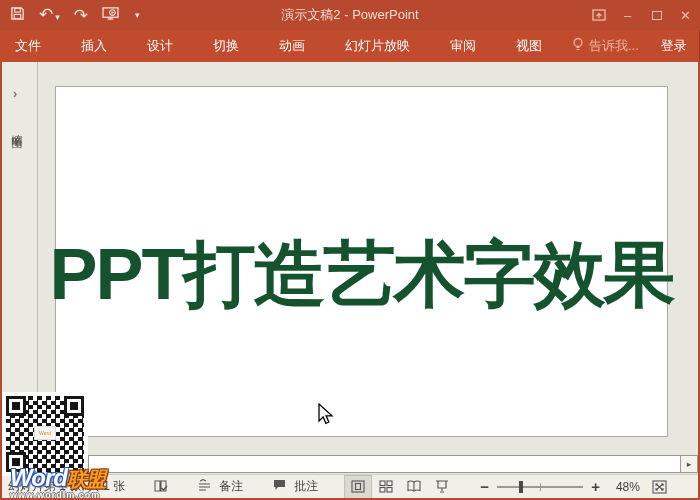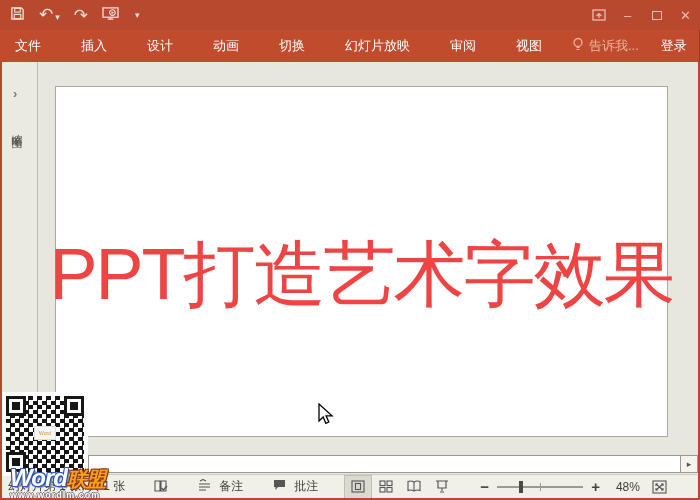--- a/index.html
+++ b/index.html
@@ -26,21 +26,21 @@
   #signin { padding:0 12px; white-space:nowrap; }
   #share-btn { background:#9c3a1f; height:32px; display:flex; align-items:center; gap:6px; padding:0 13px 0 10px; white-space:nowrap; }
 
   
   #workarea { left:0; top:62px; width:700px; height:391px; background:#e7e6df; }
   #thumb-pane { left:0; top:62px; width:38px; height:391px; background:#ebeae2; border-right:1px solid #bcbcb2; }
   #pane-chevron { left:13px; top:86px; color:#7a7a72; font-size:13px; font-weight:bold; }
   #pane-label { left:9px; top:125px; writing-mode:vertical-rl; font-size:11px; color:#55554e; letter-spacing:2px; }
 
   #slide { left:55px; top:86px; width:613px; height:351px; background:#ffffff; border:1px solid #a9a9a1; display:flex; align-items:center; justify-content:center; }
-  #slide-text { margin-top:26px; font-size:72px; font-weight:400; color:#ef4444; letter-spacing:-2px; white-space:nowrap; }
+  #slide-text { margin-top:26px; font-size:72px; font-weight:700; color:#14532d; letter-spacing:-2px; white-space:nowrap; }
 
   
   #hscroll { left:88px; top:455px; width:610px; height:18px; display:flex; }
   #hscroll-track { flex:1; background:#ffffff; border:1px solid #9a9a92; }
   #hscroll-right { width:17px; height:18px; background:#f4f3ee; border:1px solid #9a9a92; border-left:none; display:flex; align-items:center; justify-content:center; color:#555; font-size:9px; }
 
   
   #statusbar { left:0; top:474px; width:700px; height:24px; background:#f0efe8; border-top:1px solid #cfcec5; display:flex; align-items:center; font-size:12px; color:#3f3f3c; }
   #slide-counter { margin-left:8px; white-space:nowrap; }
   .sb-icon { display:flex; align-items:center; justify-content:center; }
@@ -92,41 +92,42 @@
     <span class="glyph">
       <svg width="17" height="15" viewBox="0 0 18 16">
           <rect x="1" y="2" width="16" height="10" fill="none" stroke="#f3e0d8" stroke-width="1.4"></rect>
           <path d="M6 14h6M9 12v2" stroke="#f3e0d8" stroke-width="1.3"></path>
           <circle cx="11" cy="7" r="3" fill="none" stroke="#f3e0d8" stroke-width="1.2"></circle>
           <path d="M10 5.5l3 1.5-3 1.5z" fill="#f3e0d8"></path>
         </svg>
     </span>
     <span class="caret">▾</span>
   </div>
+  <div id="win-title">演示文稿2 - PowerPoint</div>
   <div class="win-controls">
     <span class="win-btn">
       <svg width="14" height="12" viewBox="0 0 14 12">
           <rect x="1" y="1" width="12" height="10" fill="none" stroke="#e8bdb0" stroke-width="1.3"></rect>
           <path d="M4.5 7L7 4.5 9.5 7M7 5v4" stroke="#e8bdb0" stroke-width="1.2" fill="none"></path>
         </svg>
     </span>
     <span class="win-btn">–</span>
     <span class="win-btn">
         <span class="max-box"></span>
       </span>
     <span class="win-btn">✕</span>
   </div>
 </div>
 
 <div id="tabrow" class="abs">
   <span class="rtab">文件</span>
   <span class="rtab">插入</span>
   <span class="rtab">设计</span>
+  <span class="rtab">切换</span>
   <span class="rtab">动画</span>
-  <span class="rtab">切换</span>
   <span class="rtab">幻灯片放映</span>
   <span class="rtab">审阅</span>
   <span class="rtab">视图</span>
   <div id="tab-right">
     <span id="tellme">
       <span>
         <svg width="12" height="15" viewBox="0 0 12 15">
             <circle cx="6" cy="5.5" r="4" fill="none" stroke="#eeb4a0" stroke-width="1.3"></circle>
             <path d="M4.5 10.5h3M4.5 12.5h3" stroke="#eeb4a0" stroke-width="1.2"></path>
           </svg>

